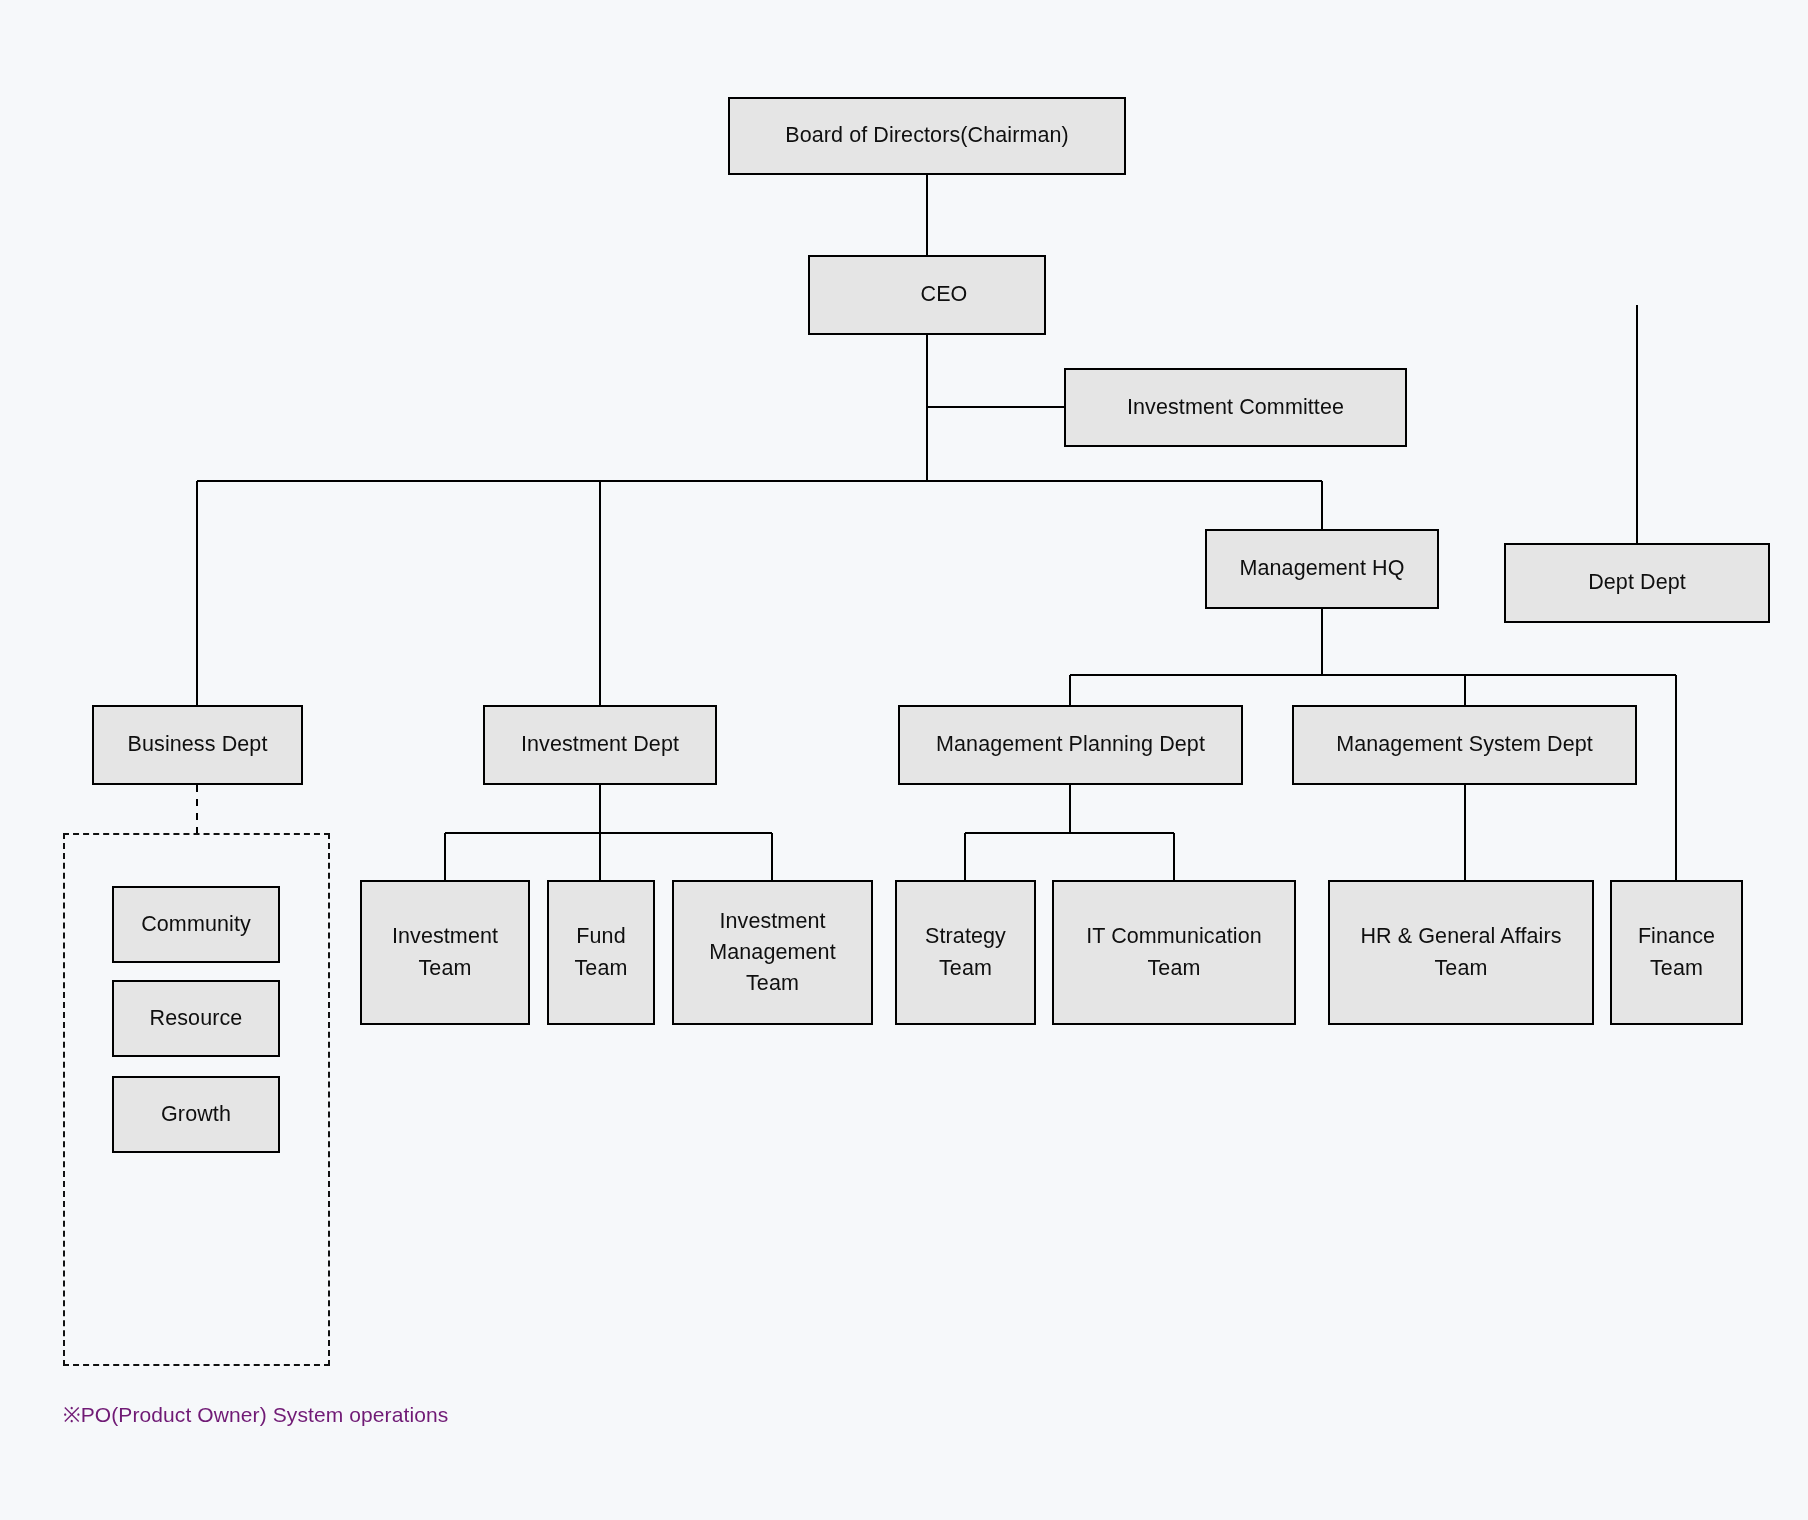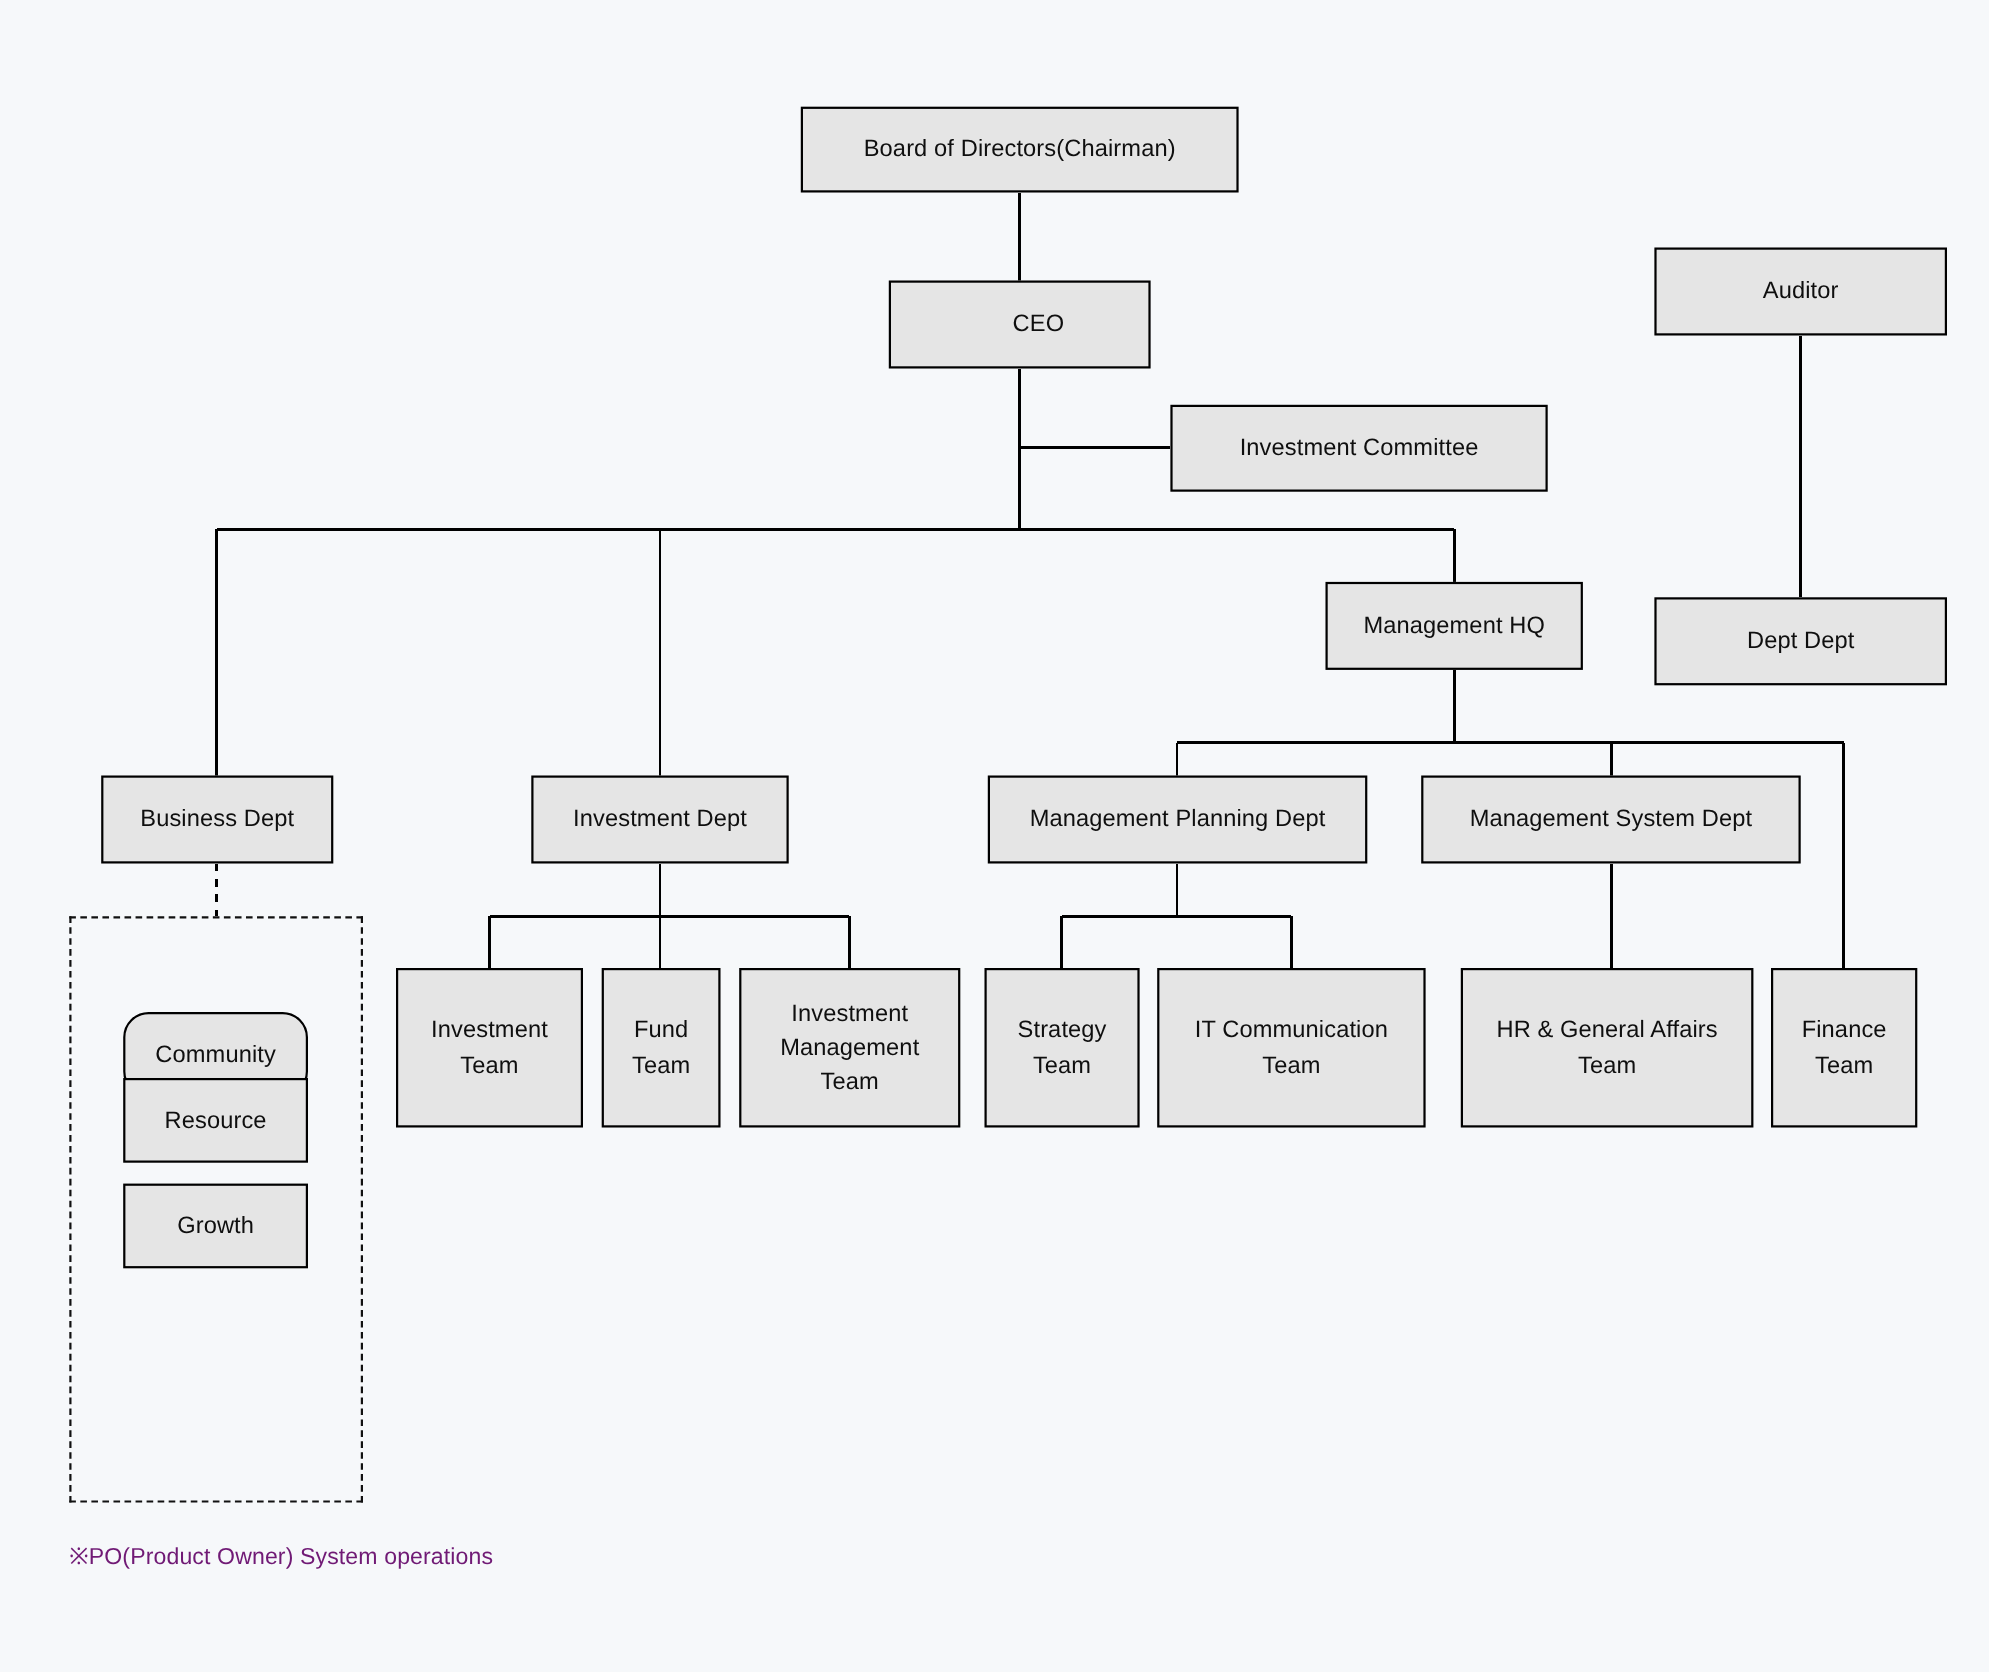--- a/index.html
+++ b/index.html
@@ -110,23 +110,20 @@
   </div>
 
   <div class="node" style="left:808px; top:255px; width:238px; height:80px;padding-left:40px;">
     <span>CEO</span>
   </div>
 
   <div class="node" style="left:1064px; top:368px; width:343px; height:79px;">
     <span>Investment Committee</span>
   </div>
 
-  <div class="node" style="left:1504px; top:225px; width:266px; height:80px;">
-    <span>Auditor</span>
-  </div>
 
   <div class="node" style="left:1504px; top:543px; width:266px; height:80px;">
     <span>Dept Dept</span>
   </div>
 
   <div class="node" style="left:1205px; top:529px; width:234px; height:80px;">
     <span>Management HQ</span>
   </div>
 
   <div class="node" style="left:92px; top:705px; width:211px; height:80px;">
@@ -176,21 +173,21 @@
 Team</span>
   </div>
 
   <div class="node" style="left:1610px; top:880px; width:133px; height:145px;">
     <span style="white-space:pre-line;">Finance
 Team</span>
   </div>
 
   <div class="group-dashed" style="left:63px; top:833px; width:267px; height:533px;"></div>
 
-  <div class="node" style="left:112px; top:920px; width:168px; height:77px;border-radius:23px;">
+  <div class="node" style="left:112px; top:886px; width:168px; height:77px;">
     <span>Community</span>
   </div>
 
   <div class="node" style="left:112px; top:980px; width:168px; height:77px;">
     <span>Resource</span>
   </div>
 
   <div class="node" style="left:112px; top:1076px; width:168px; height:77px;">
     <span>Growth</span>
   </div>

